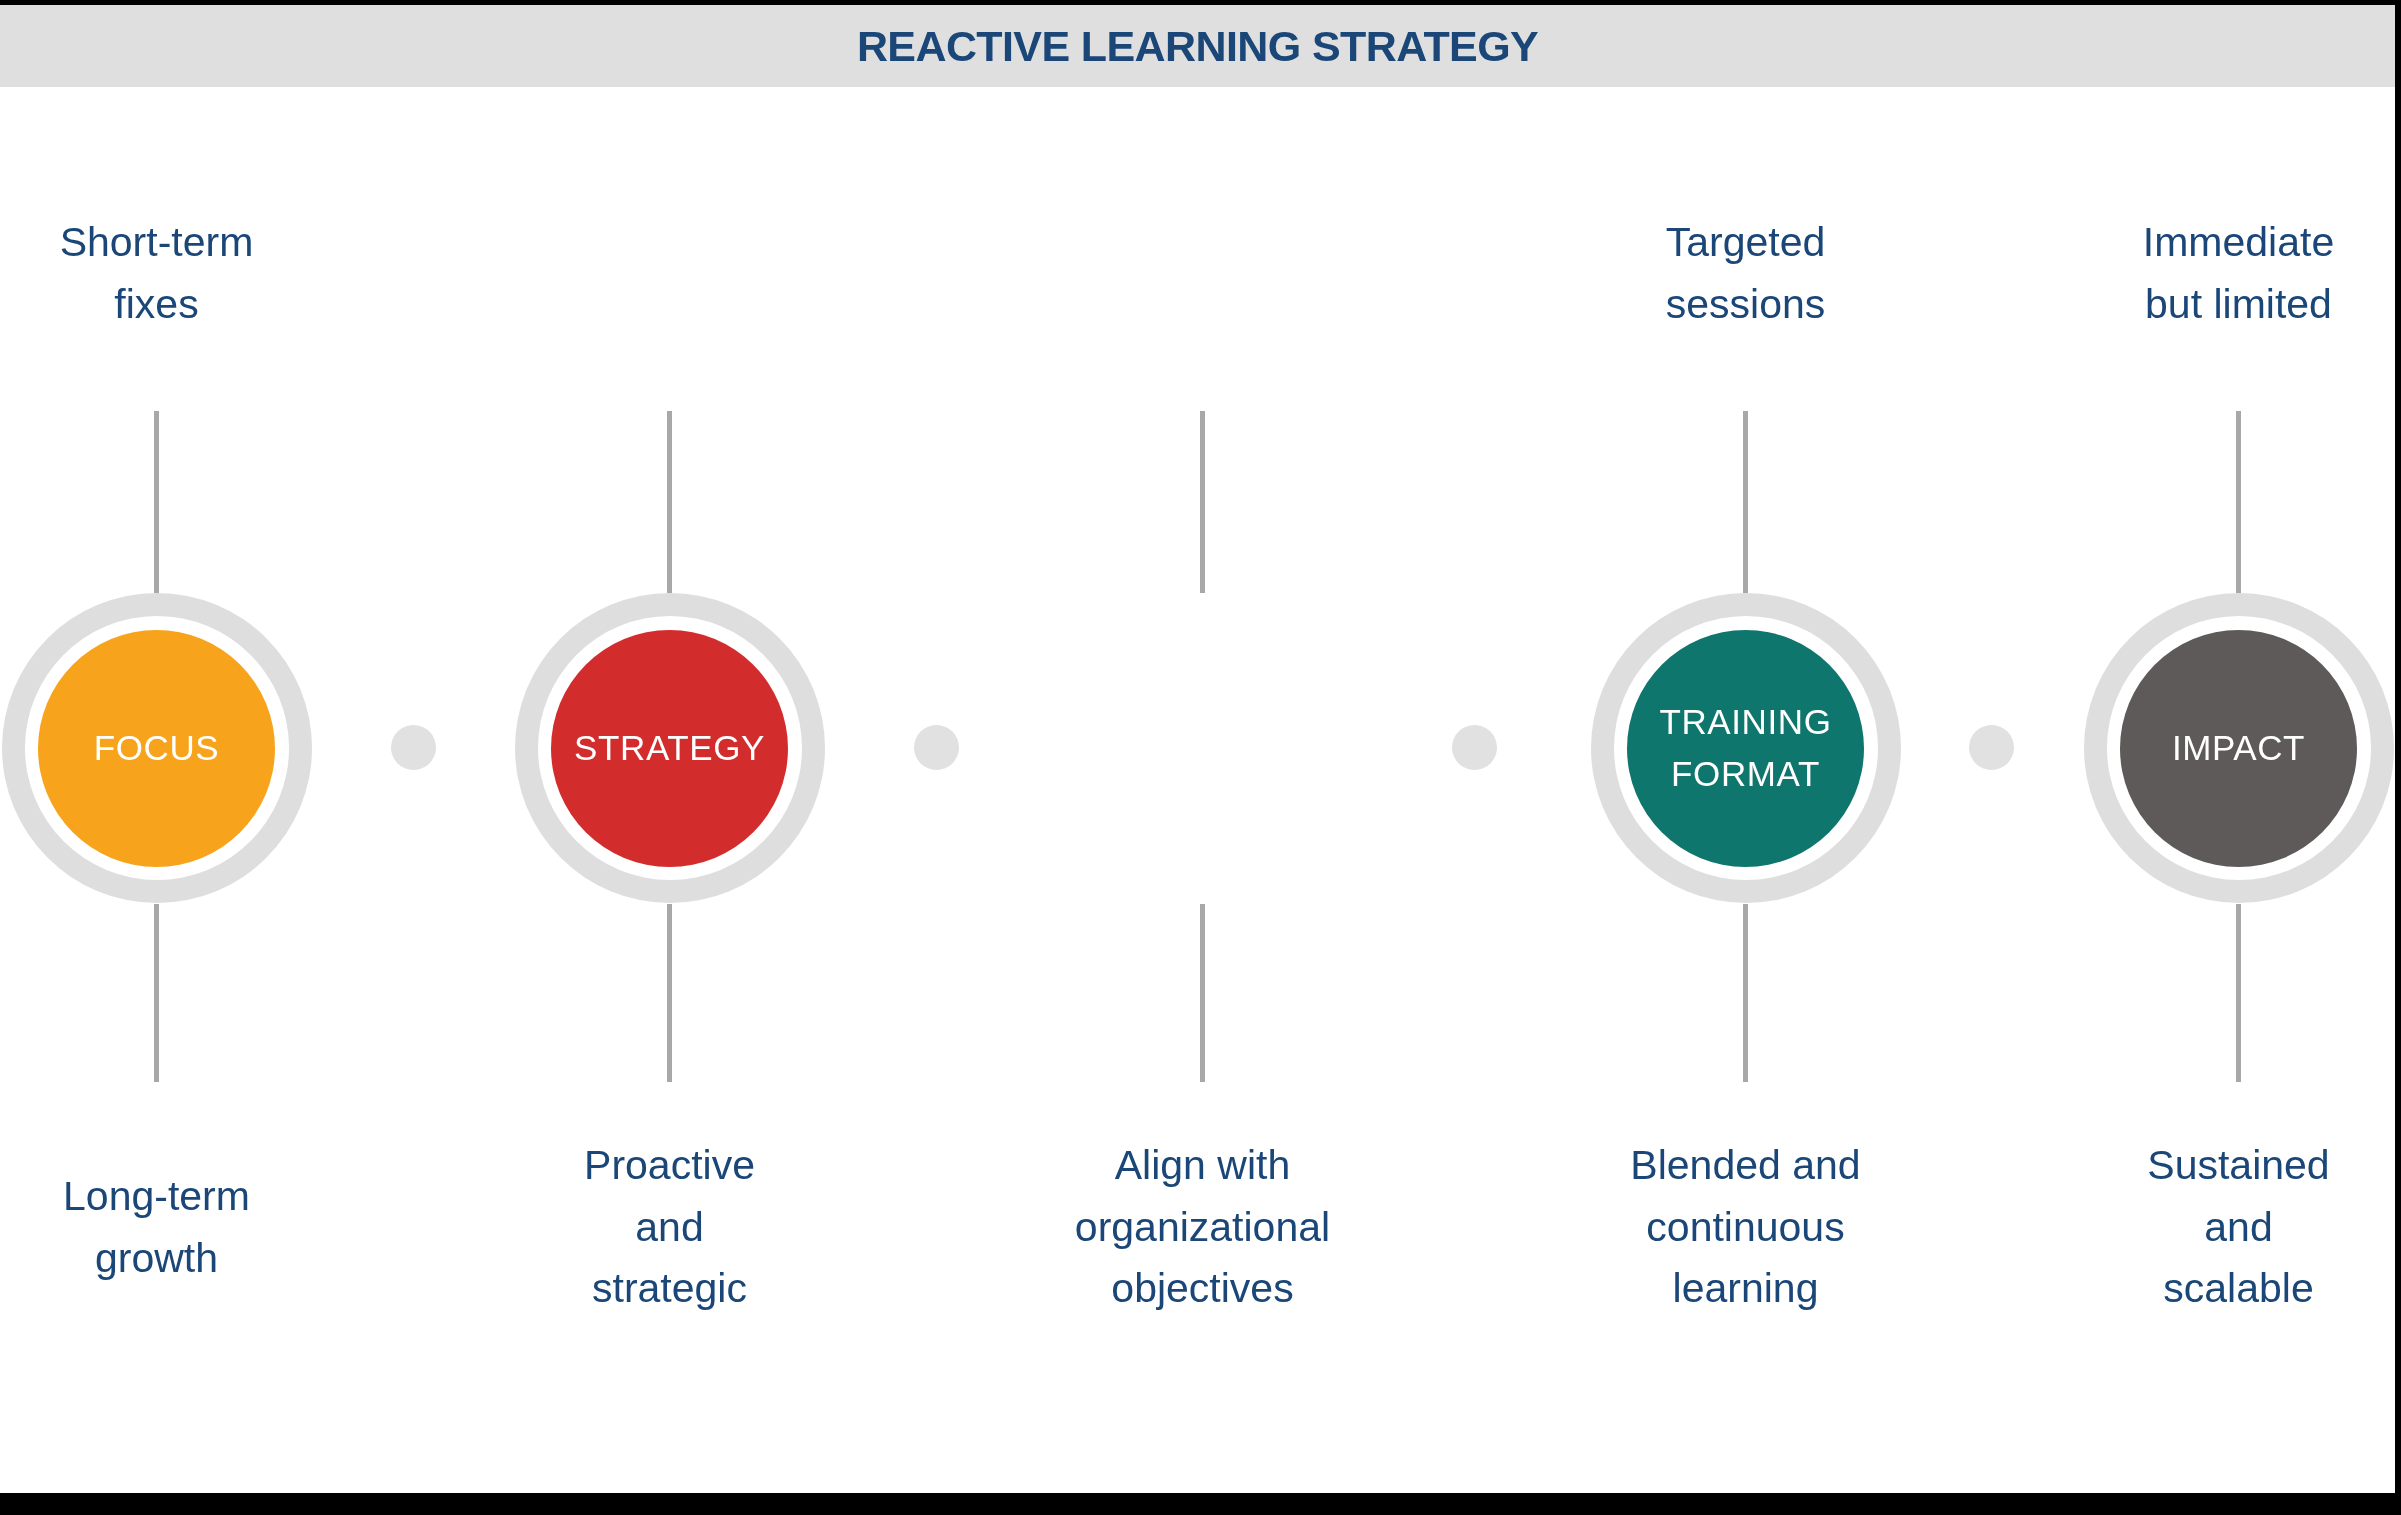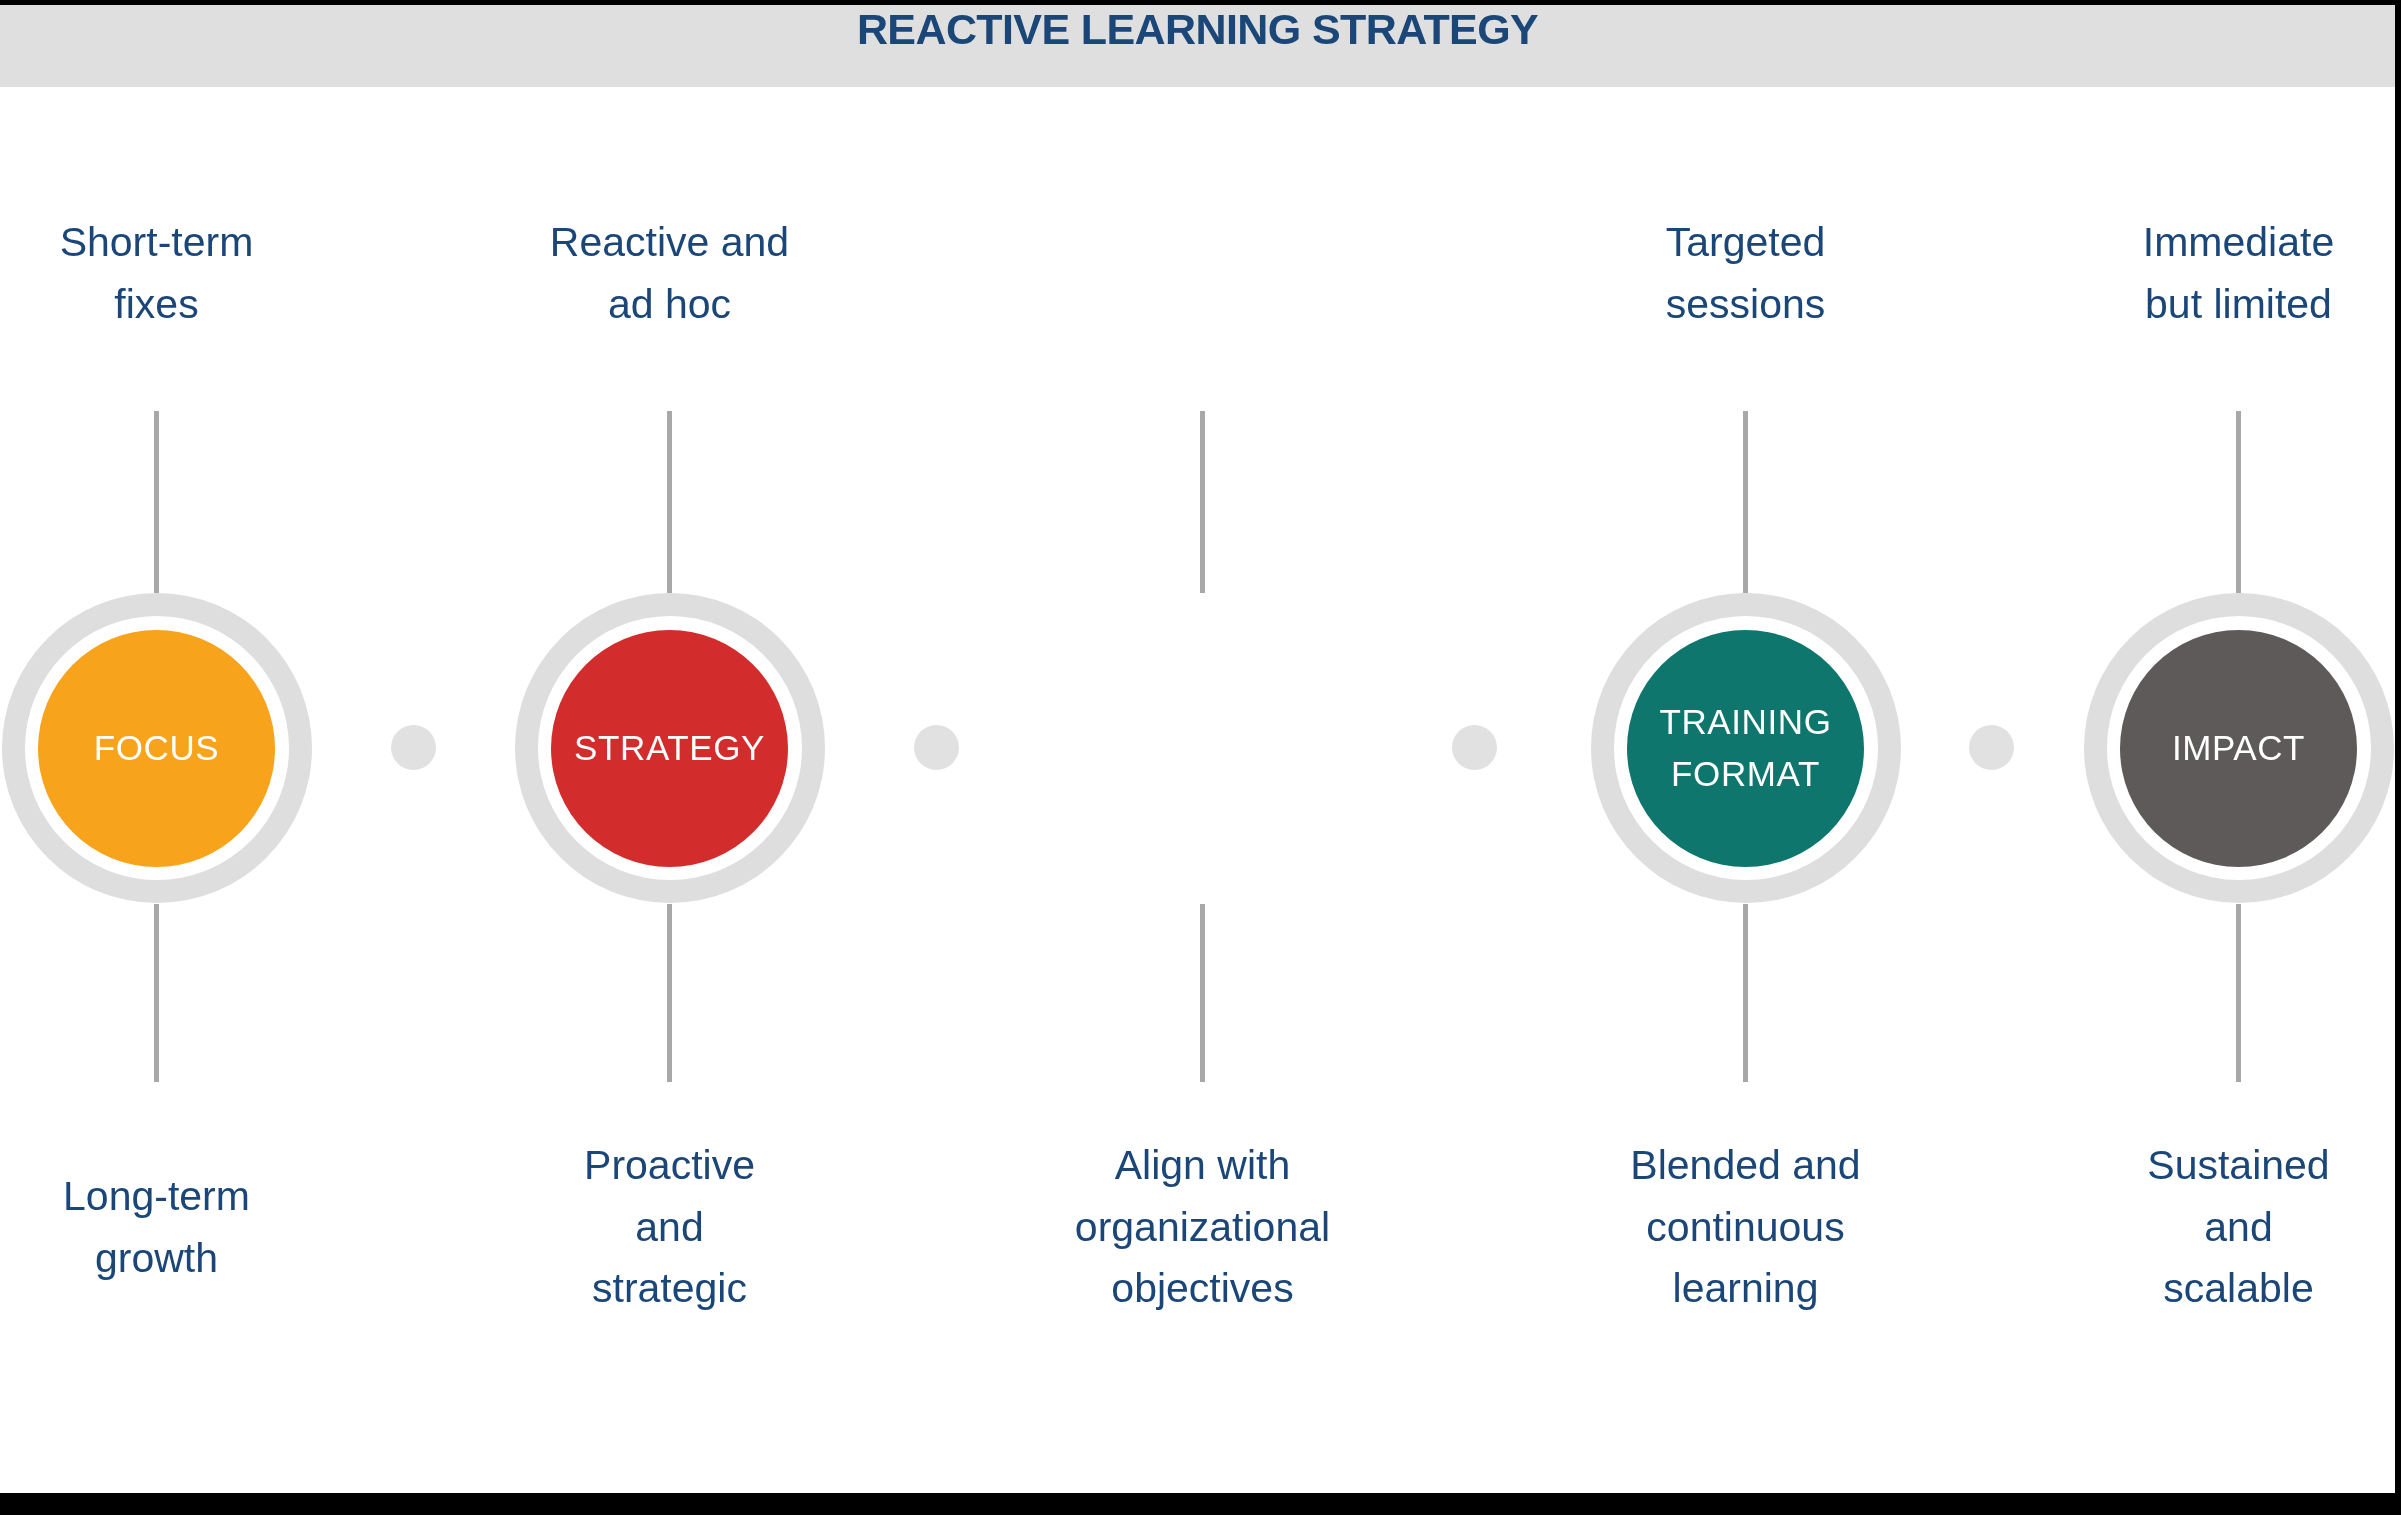--- a/index.html
+++ b/index.html
@@ -19,21 +19,21 @@
     height: 1488px;
     background: #ffffff;
   }
   .banner {
     position: absolute;
     left: 0;
     width: 100%;
     height: 82px;
     background: #dfdfdf;
     display: flex;
-    align-items: flex-start;
+    align-items: center;
     justify-content: center;
   }
   .banner.top { top: 0; }
   .banner.bottom { top: 1405px; height: 82px; }
   .banner-text {
     font-size: 43px;
     font-weight: bold;
     color: #1b4678;
     letter-spacing: -0.6px;
     white-space: nowrap;
@@ -128,22 +128,20 @@
       <div class="ring-white">
         <div class="circle" style="background-color: rgb(247, 164, 28);">FOCUS</div>
       </div>
     </div>
     <div class="connector lower"></div>
     <div class="label bottom-label">Long-term
 growth</div>
   </div>
 
   <div class="column" style="left:431px">
-    <div class="label top-label">Reactive and
-ad hoc</div>
     <div class="connector upper"></div>
     <div class="ring">
       <div class="ring-white">
         <div class="circle" style="background-color: rgb(211, 44, 44);">STRATEGY</div>
       </div>
     </div>
     <div class="connector lower"></div>
     <div class="label bottom-label">Proactive
 and
 strategic</div>

